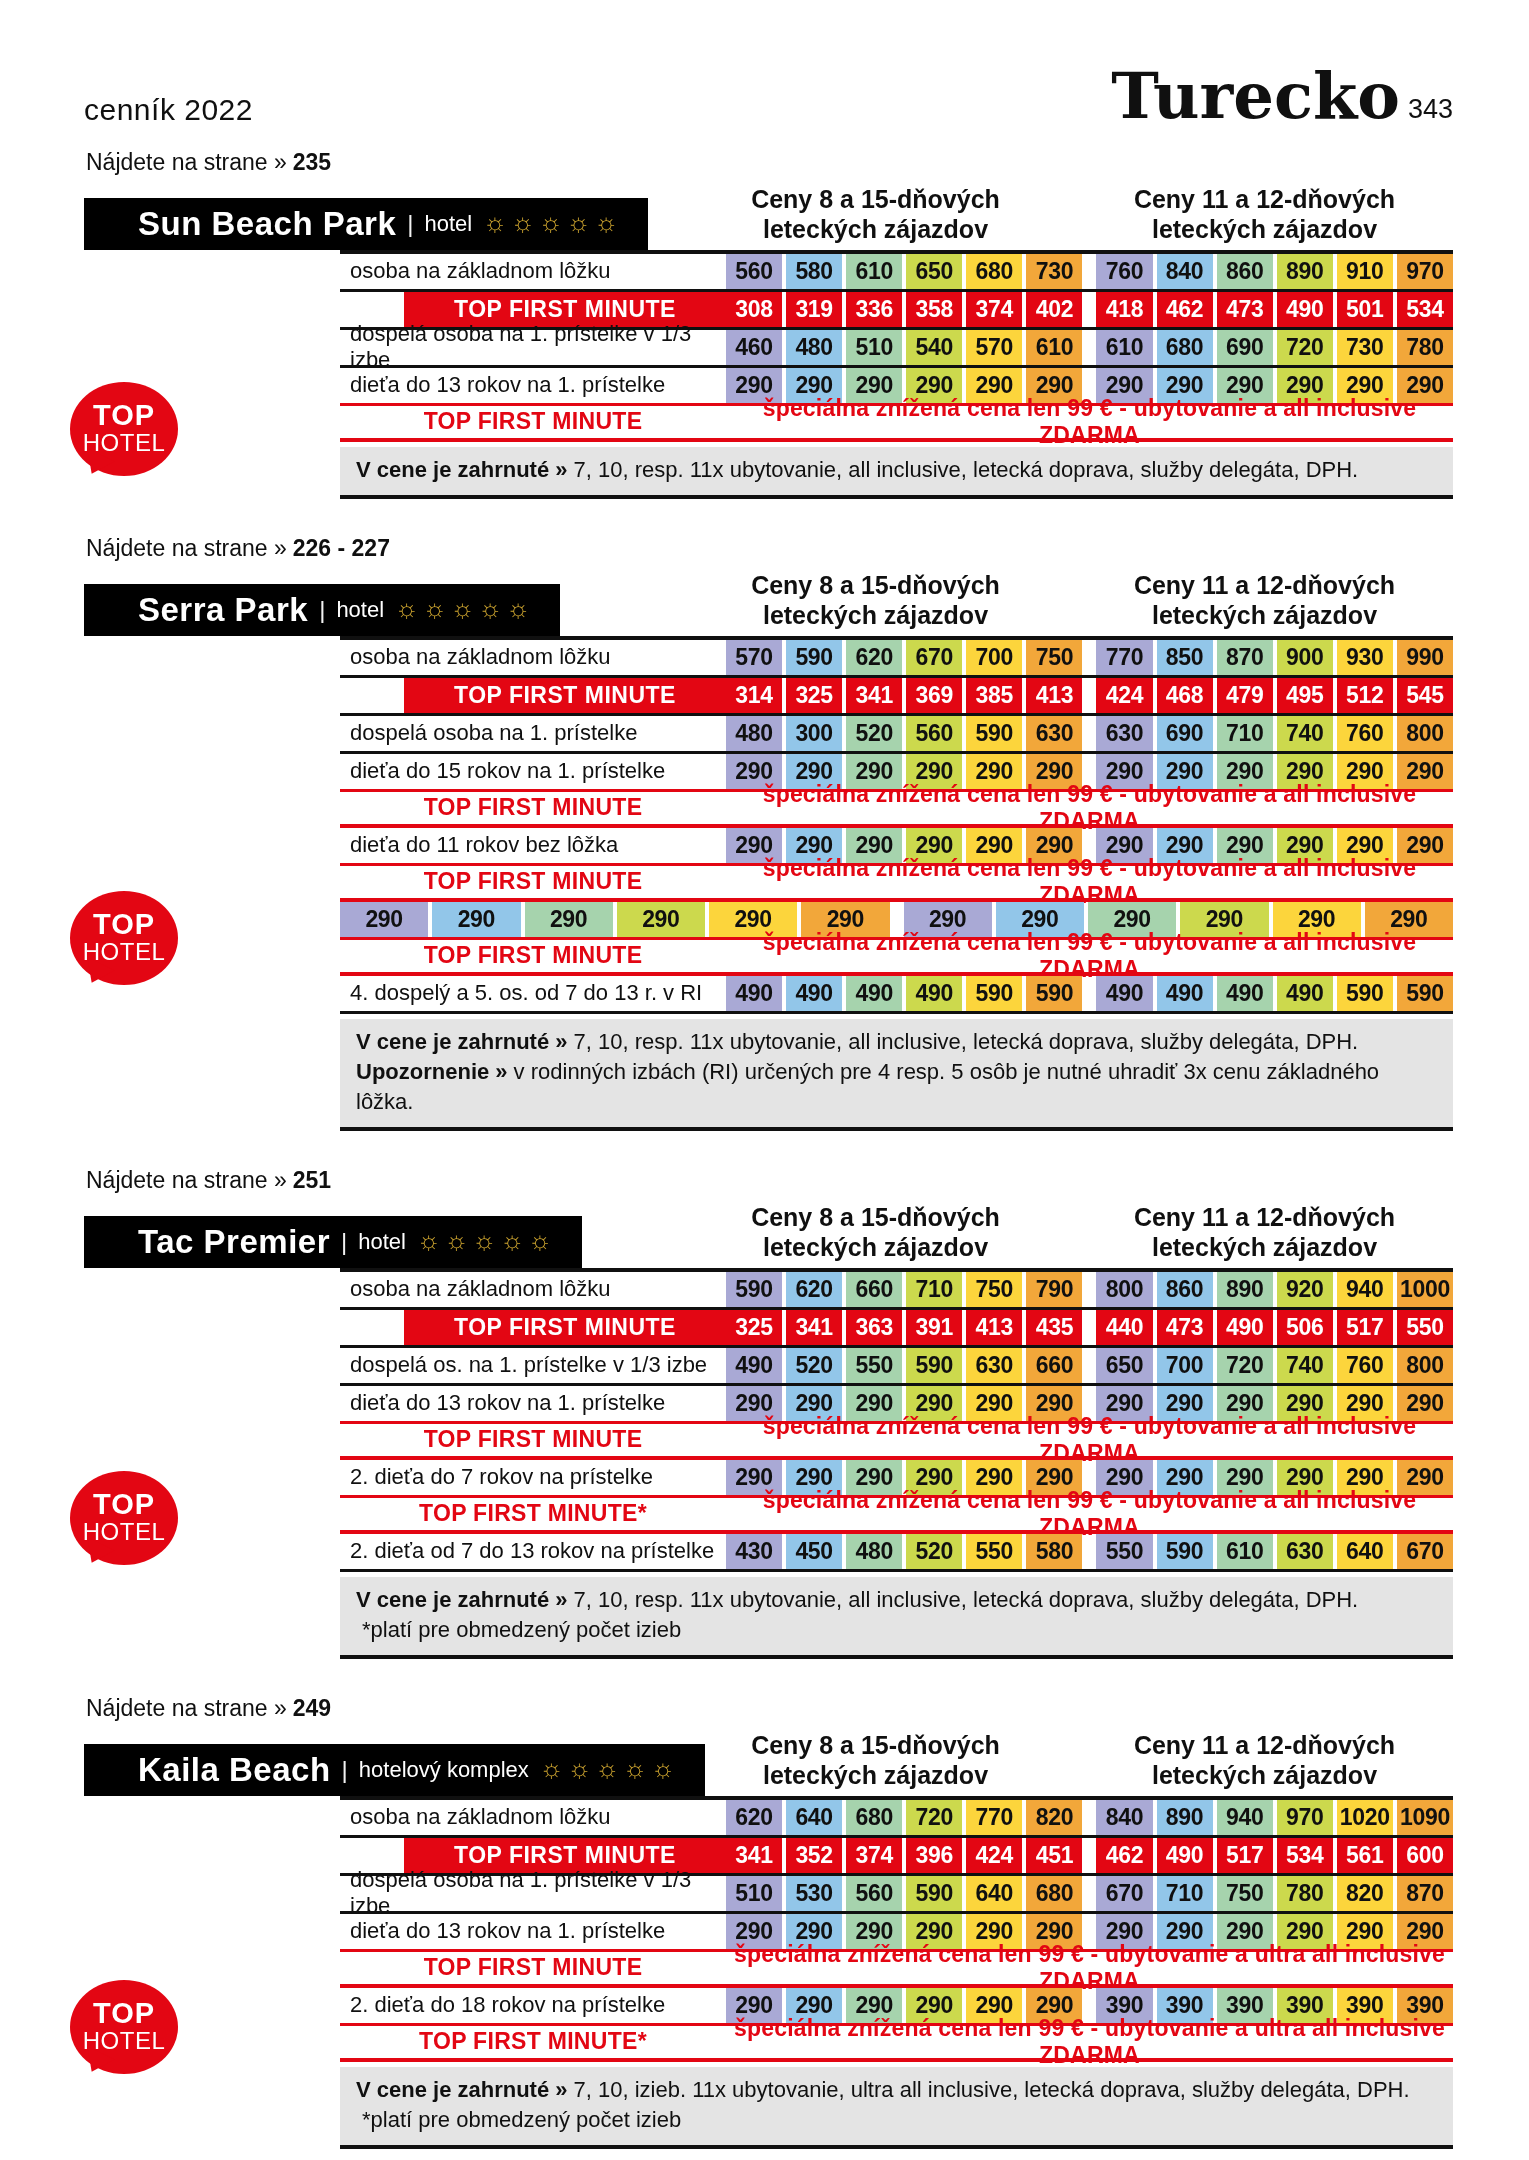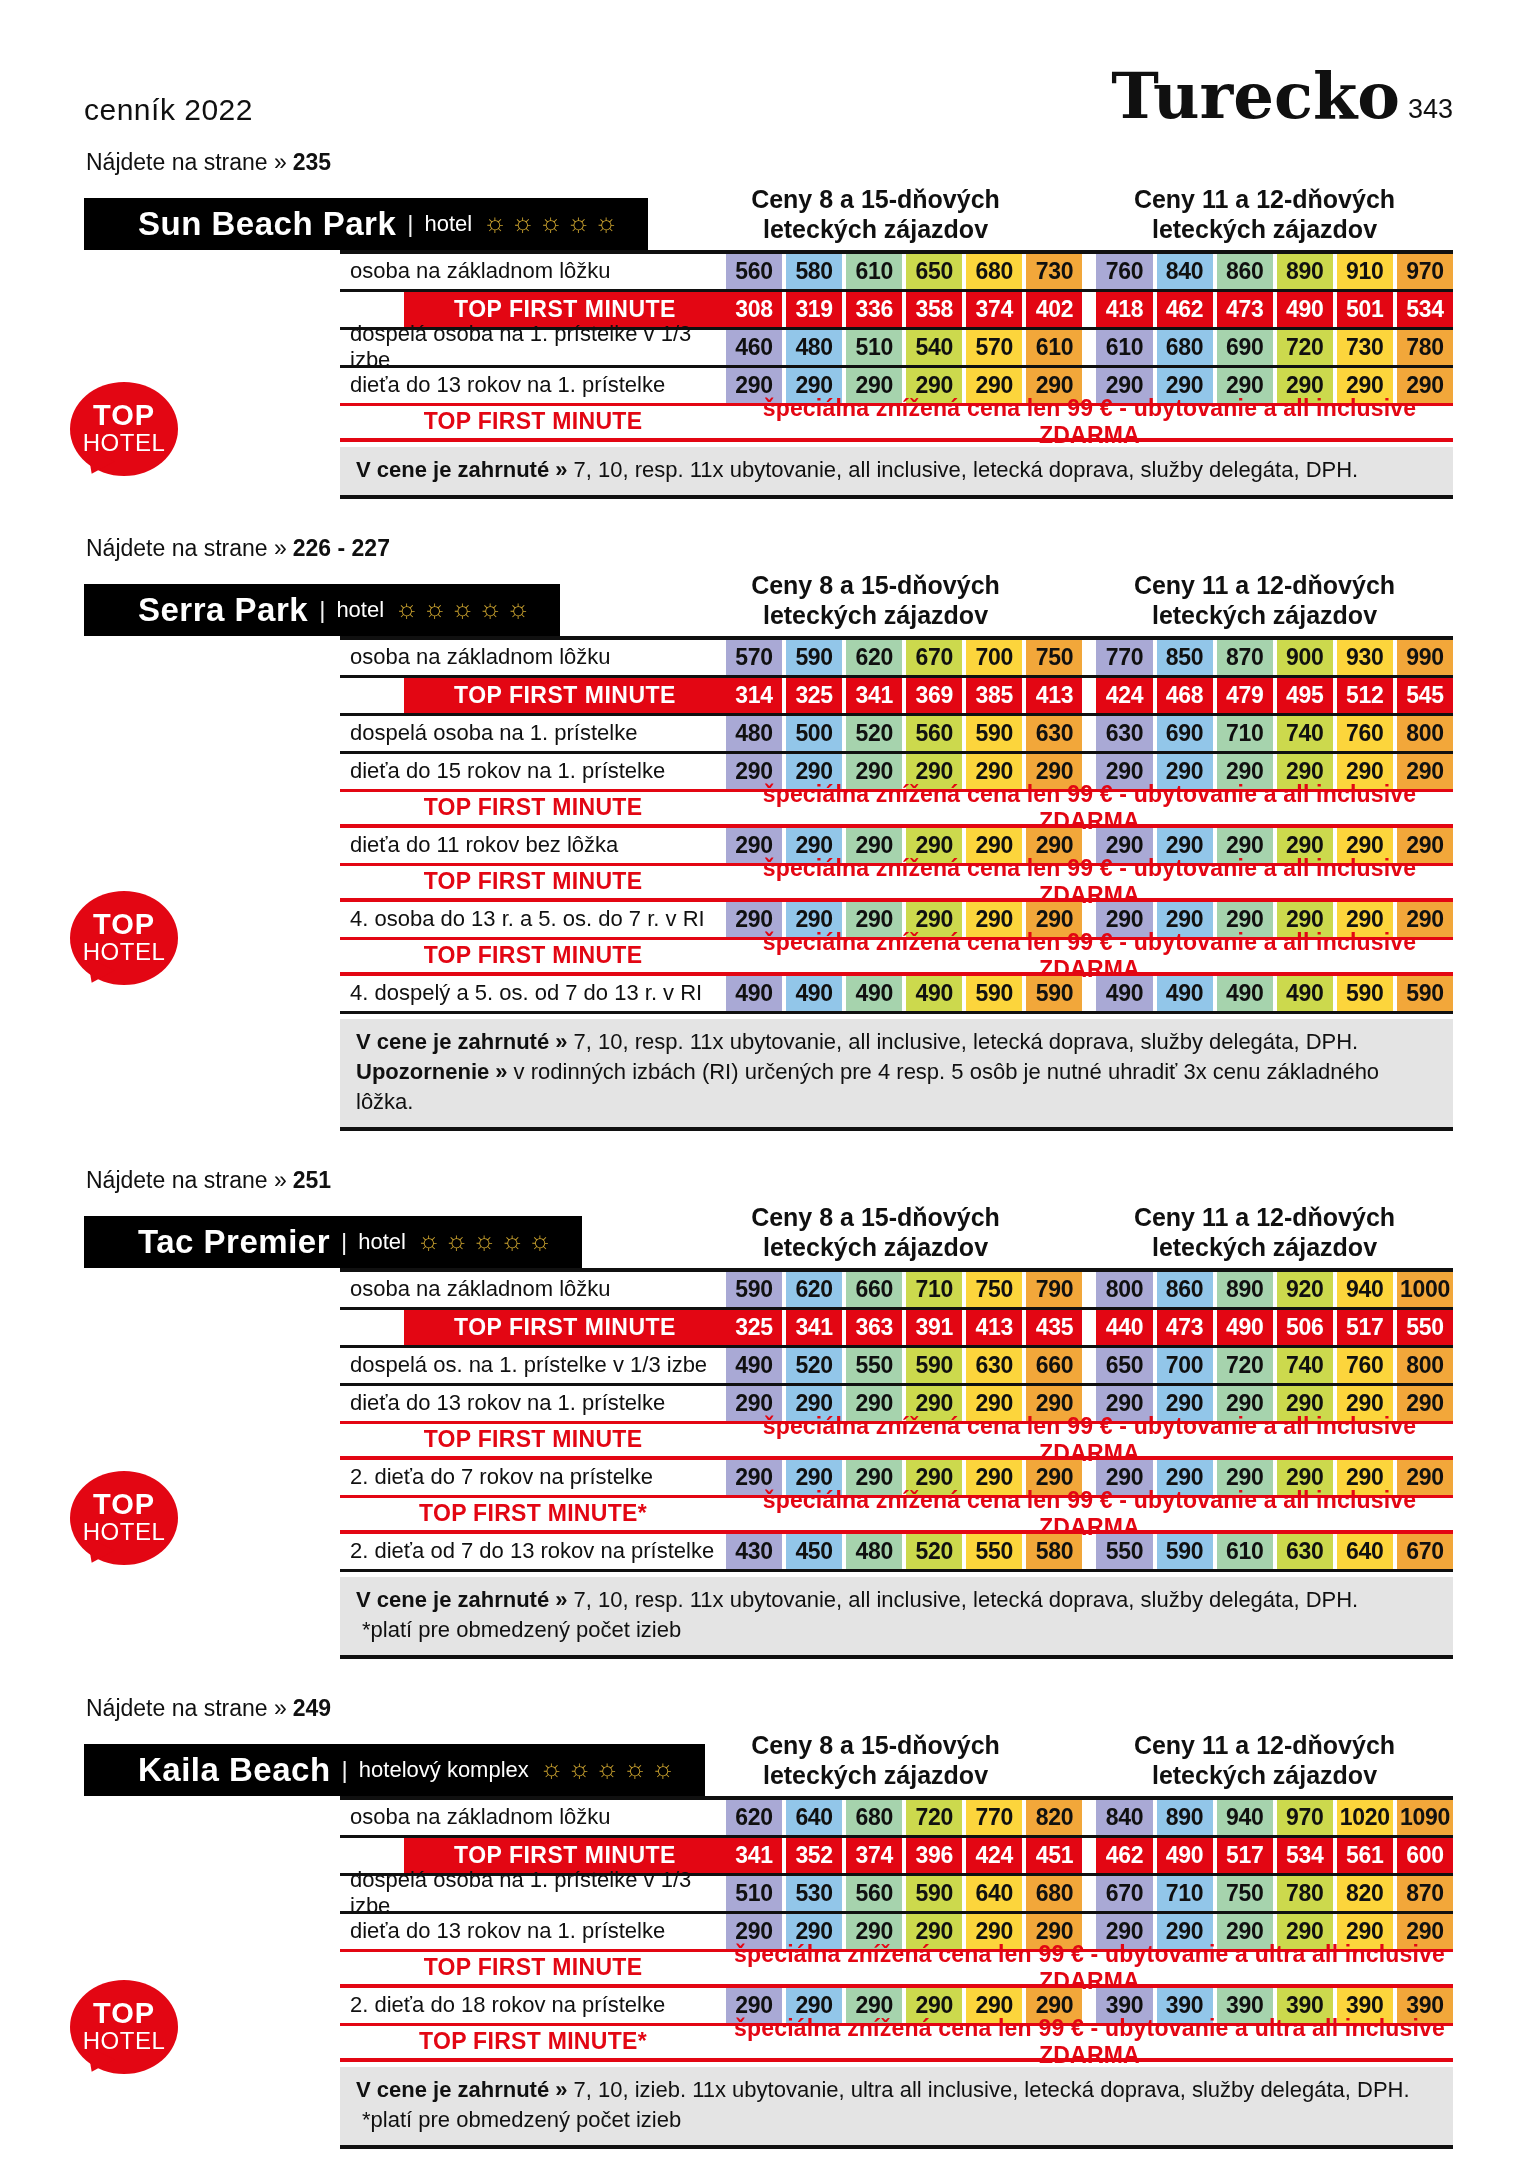--- a/index.html
+++ b/index.html
@@ -259,21 +259,21 @@
                   <div class="cell c9">479</div>
                   <div class="cell c10">495</div>
                   <div class="cell c11">512</div>
                   <div class="cell c12">545</div>
                 </div>
               </div>
               <div class="row">
                 <div class="row-label">dospelá osoba na 1. prístelke</div>
                 <div class="cells">
                   <div class="cell c1" style="background: rgb(169, 169, 213);">480</div>
-                  <div class="cell c2" style="background: rgb(146, 198, 233);">500</div>
+                  <div class="cell c2" style="background: rgb(146, 198, 233);">300</div>
                   <div class="cell c3" style="background: rgb(166, 211, 173);">520</div>
                   <div class="cell c4" style="background: rgb(204, 217, 77);">560</div>
                   <div class="cell c5" style="background: rgb(252, 213, 60);">590</div>
                   <div class="cell c6" style="background: rgb(242, 167, 58);">630</div>
                   <div class="cell c7" style="background: rgb(169, 169, 213);">630</div>
                   <div class="cell c8" style="background: rgb(146, 198, 233);">690</div>
                   <div class="cell c9" style="background: rgb(166, 211, 173);">710</div>
                   <div class="cell c10" style="background: rgb(204, 217, 77);">740</div>
                   <div class="cell c11" style="background: rgb(252, 213, 60);">760</div>
                   <div class="cell c12" style="background: rgb(242, 167, 58);">800</div>
@@ -315,21 +315,20 @@
                   <div class="cell c10" style="background: rgb(204, 217, 77);">290</div>
                   <div class="cell c11" style="background: rgb(252, 213, 60);">290</div>
                   <div class="cell c12" style="background: rgb(242, 167, 58);">290</div>
                 </div>
               </div>
               <div class="special">
                 <div class="slabel">TOP FIRST MINUTE</div>
                 <div class="stext">špeciálna znížená cena len 99 € - ubytovanie a all inclusive ZDARMA</div>
               </div>
               <div class="row pre-special">
-                <div class="row-label">4. osoba do 13 r. a 5. os. do 7 r. v RI</div>
                 <div class="cells">
                   <div class="cell c1" style="background: rgb(169, 169, 213);">290</div>
                   <div class="cell c2" style="background: rgb(146, 198, 233);">290</div>
                   <div class="cell c3" style="background: rgb(166, 211, 173);">290</div>
                   <div class="cell c4" style="background: rgb(204, 217, 77);">290</div>
                   <div class="cell c5" style="background: rgb(252, 213, 60);">290</div>
                   <div class="cell c6" style="background: rgb(242, 167, 58);">290</div>
                   <div class="cell c7" style="background: rgb(169, 169, 213);">290</div>
                   <div class="cell c8" style="background: rgb(146, 198, 233);">290</div>
                   <div class="cell c9" style="background: rgb(166, 211, 173);">290</div>

